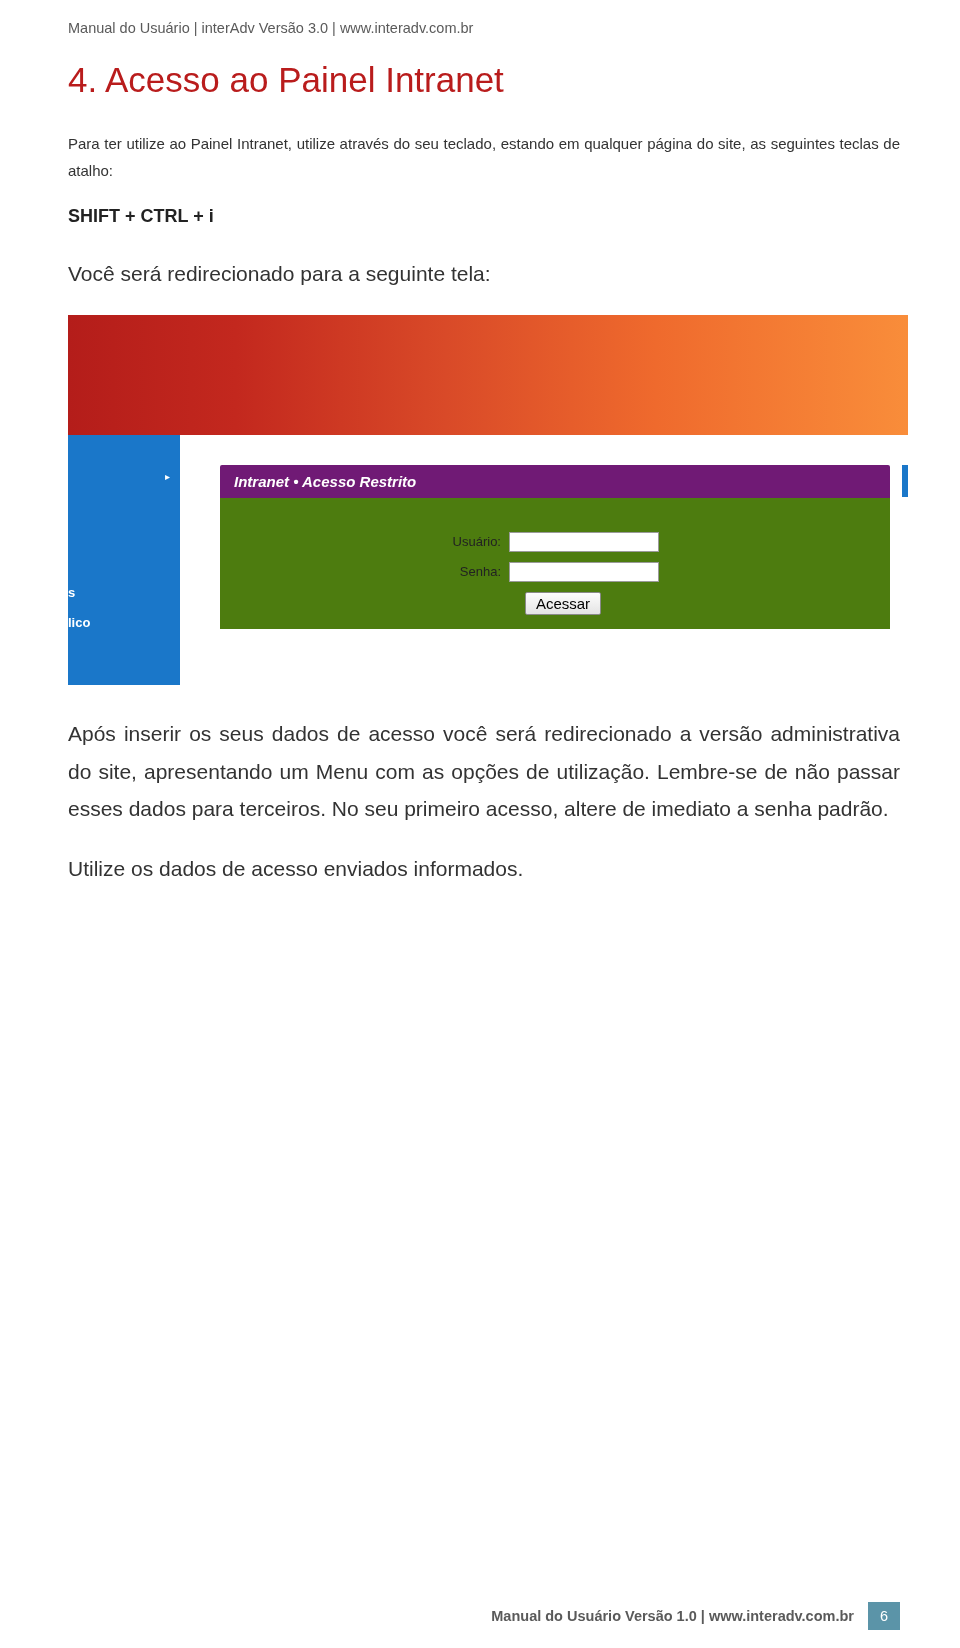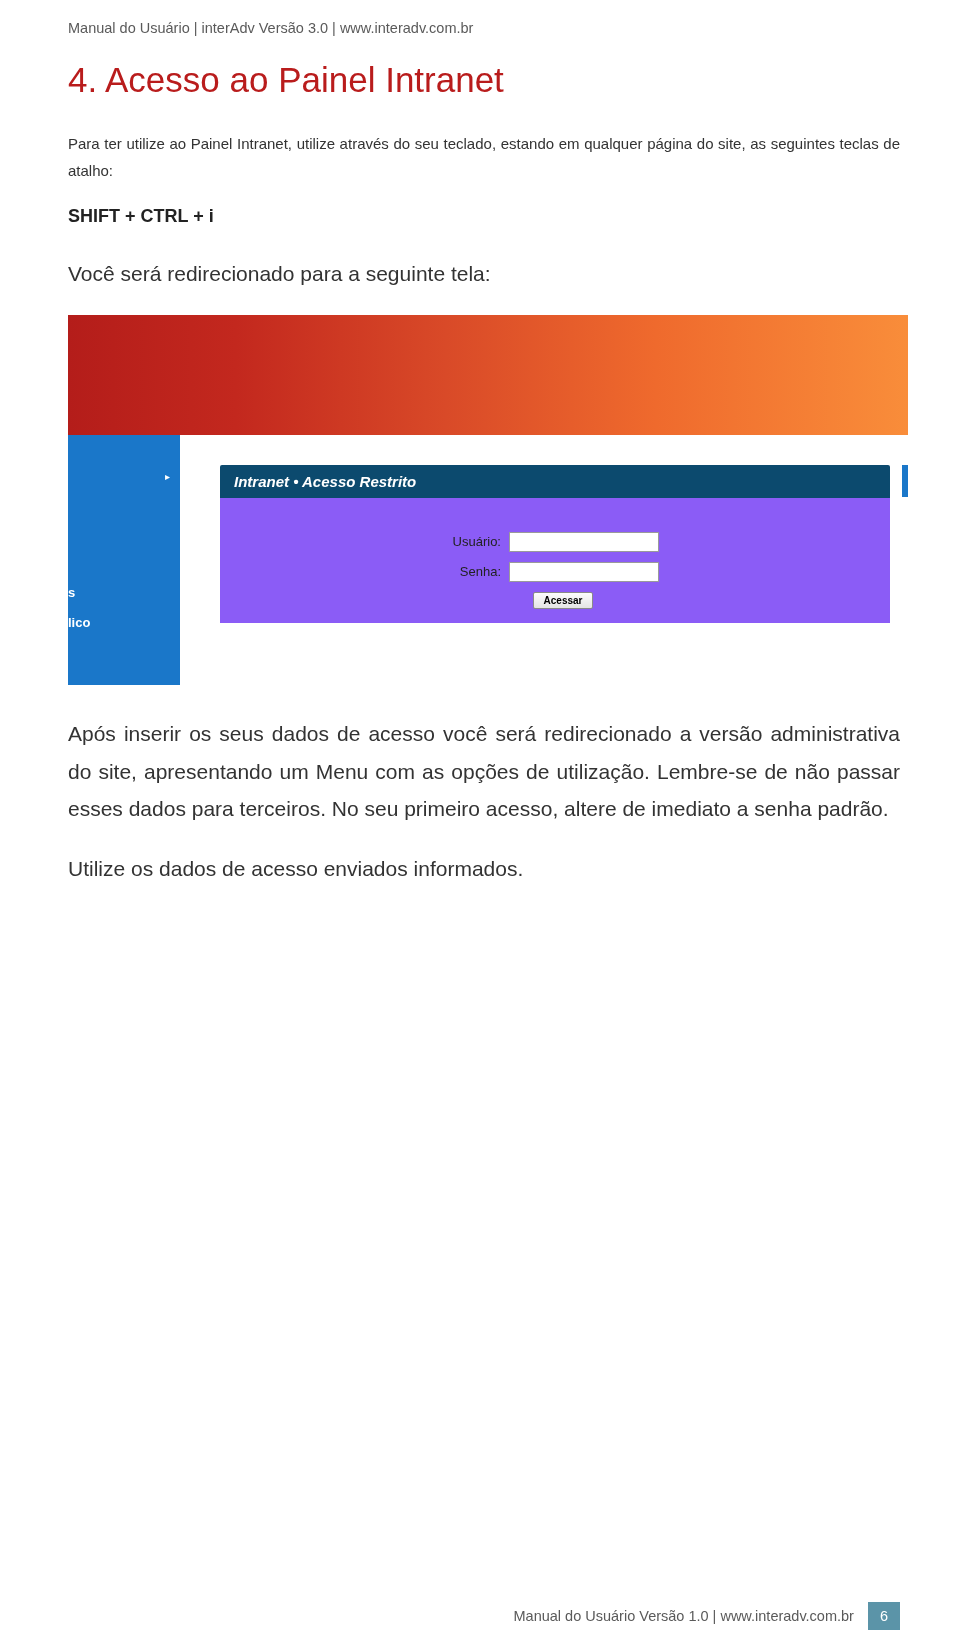--- a/index.html
+++ b/index.html
@@ -91,30 +91,30 @@
     right: 0;
     top: 30px;
     width: 6px;
     height: 32px;
     background: #1a77c9;
   }
   .panel {
     width: 670px;
   }
   .panel-header {
-    background: #0c4a6e;
+    background: #701a75;
     color: #fff;
     font-weight: bold;
     font-style: italic;
     font-size: 15px;
     padding: 8px 14px;
     border-radius: 2px 2px 0 0;
   }
   .panel-body {
-    background: #8b5cf6;
+    background: #4d7c0f;
     padding: 34px 0 14px 0;
   }
   .form-row {
     display: flex;
     align-items: center;
     justify-content: center;
     margin-bottom: 10px;
     margin-left: -40px;
   }
   .form-label {
@@ -132,41 +132,41 @@
     font-size: 12px;
     padding: 1px 3px;
   }
   .form-btn-row {
     display: flex;
     justify-content: center;
     margin-left: 16px;
     margin-top: 6px;
   }
   .form-btn {
-    font-size: 10px;
+    font-size: 15px;
     padding: 2px 10px;
     border: 1px solid #8a8a8a;
     background: linear-gradient(#fdfdfd, #e4e4e4);
     border-radius: 2px;
     cursor: pointer;
-    font-weight: bold;
   }
 
   
   .footer {
     position: absolute;
     bottom: 18px;
     right: 60px;
     display: flex;
     align-items: stretch;
     font-size: 14.5px;
     color: #5a5a5a;
   }
   .footer-text {
     padding: 6px 14px 6px 0;
+    font-weight: bold;
   }
   .footer-page {
     background: #5b94a8;
     color: #fff;
     padding: 6px 12px;
     font-size: 14.5px;
   }
 </style>
 </head>
 <body>

